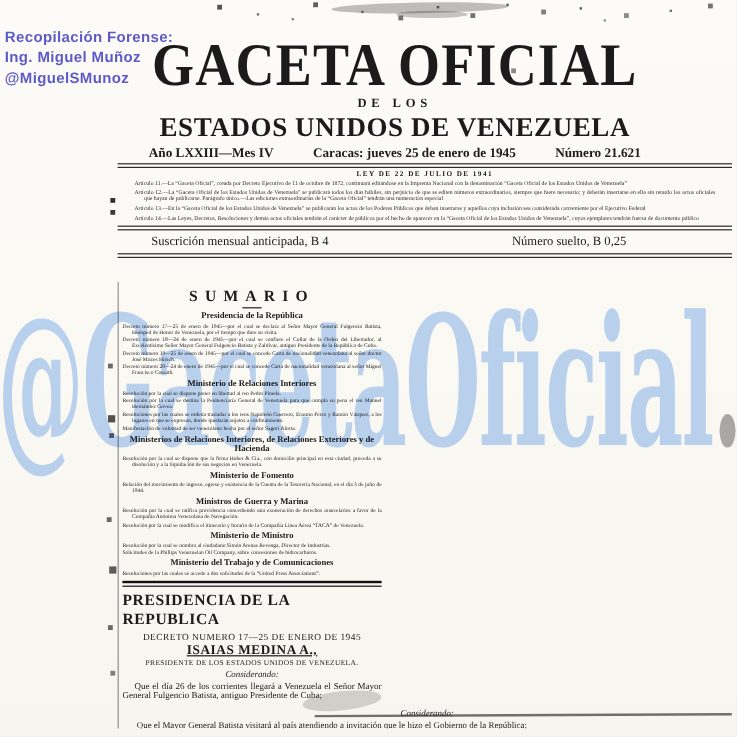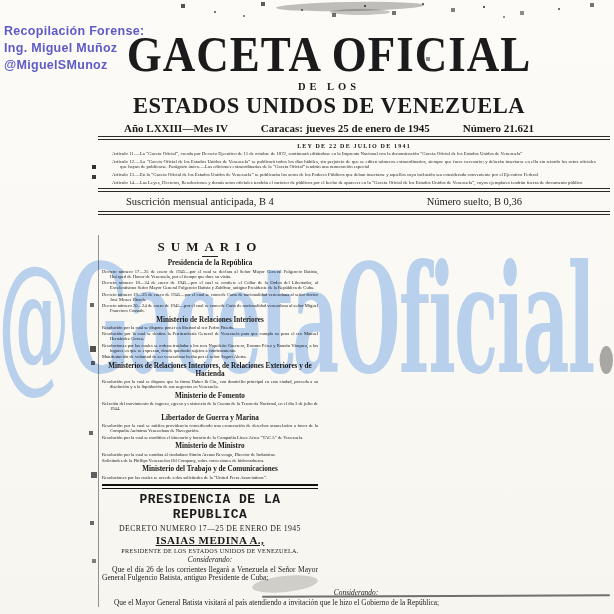--- a/index.html
+++ b/index.html
@@ -33,21 +33,21 @@
   .col-left{width:216px;padding:2px 5px 0 3px;}
   .col-divider{width:1px;background:#2f2f2f;margin:0 3px;}
   .col-right{flex:1;padding:2px 2px 0 5px;}
 
   .sumario-title{text-align:center;font-weight:700;font-size:13px;letter-spacing:6px;margin:2px 0 0;}
   .sumario-dash{width:16px;border-top:1.5px solid #222;margin:1px auto 2px;}
   .sec-heading{text-align:center;font-weight:700;font-size:7.2px;line-height:8px;margin:2.5px 6px 1.5px;}
   .sum-item{font-size:4.6px;line-height:5px;text-align:justify;color:#232323;
             padding-left:8px;text-indent:-8px;margin-bottom:1.4px;}
   .left-rule{border-top:2px solid #111;border-bottom:1px solid #111;height:2px;margin:4px 0 3px;}
-  .pres-heading{text-align:center;font-weight:700;font-size:13px;letter-spacing:.5px;margin:1px 0 2px;font-family:Liberation Mono, monospace;}
+  .pres-heading{text-align:left;font-weight:700;font-size:13px;letter-spacing:.5px;margin:1px 0 2px;}
   .decree-line{text-align:center;font-size:7.8px;letter-spacing:.4px;margin-bottom:1px;color:#222;}
   .pres-name{text-align:center;font-weight:700;font-size:11px;letter-spacing:.5px;text-decoration:underline;}
   .pres-title{text-align:center;font-size:6.2px;letter-spacing:.3px;margin:1px 0;}
   .consid-label{text-align:center;font-style:italic;font-size:7.4px;margin:1.5px 0;}
   .pres-para{font-size:7.5px;line-height:8.4px;text-align:justify;text-indent:10px;}
 
   .decree-label{text-align:center;font-style:italic;font-size:7.4px;margin:3px 0 2px;}
   .decree-para{font-size:7.4px;line-height:8.2px;text-align:justify;text-indent:10px;margin-bottom:1px;}
   .seal-row{display:flex;justify-content:space-between;align-items:flex-start;margin:3px 0 1px;}
   .seal-left{font-size:7.4px;font-weight:700;margin-left:14px;}
@@ -126,21 +126,21 @@
     <div>
         <div class="law-art">Artículo 11.—La “Gaceta Oficial”, creada por Decreto Ejecutivo de 11 de octubre de 1872, continuará editándose en la Imprenta Nacional con la denominación “Gaceta Oficial de los Estados Unidos de Venezuela”</div>
         <div class="law-art">Artículo 12.—La “Gaceta Oficial de los Estados Unidos de Venezuela” se publicará todos los días hábiles, sin perjuicio de que se editen números extraordinarios, siempre que fuere necesario; y deberán insertarse en ella sin retardo los actos oficiales que hayan de publicarse. Parágrafo único.—Las ediciones extraordinarias de la “Gaceta Oficial” tendrán una numeración especial</div>
         <div class="law-art">Artículo 13.—En la “Gaceta Oficial de los Estados Unidos de Venezuela” se publicarán los actos de los Poderes Públicos que deban insertarse y aquellos cuya inclusión sea considerada conveniente por el Ejecutivo Federal</div>
         <div class="law-art">Artículo 14.—Las Leyes, Decretos, Resoluciones y demás actos oficiales tendrán el carácter de públicos por el hecho de aparecer en la “Gaceta Oficial de los Estados Unidos de Venezuela”, cuyos ejemplares tendrán fuerza de documento público</div>
       </div>
 
     <div class="rule-double"></div>
     <div class="sub-row">
       <span>Suscrición mensual anticipada, B 4</span>
-      <span>Número suelto, B 0,36</span>
+      <span>Número suelto, B 0,25</span>
     </div>
     <div class="rule-double"></div>
 
     <div class="cols">
 
       <div class="col-left">
         <div class="sumario-title">SUMARIO</div>
         <div class="sumario-dash"></div>
         <div>
             <div class="sec-heading">Presidencia de la República</div>
@@ -150,21 +150,21 @@
             <div class="sum-item">Decreto número 20—24 de enero de 1945—por el cual se concede Carta de nacionalidad venezolana al señor Miguel Francisco Cossath.</div>
             <div class="sec-heading">Ministerio de Relaciones Interiores</div>
             <div class="sum-item">Resolución por la cual se dispone poner en libertad al reo Pedro Pineda.</div>
             <div class="sum-item">Resolución por la cual se destina la Penitenciaría General de Venezuela para que cumpla su pena el reo Manuel Hernández Govea.</div>
             <div class="sum-item">Resoluciones por las cuales se ordena trasladar a los reos Napoleón Guerrero, Erasmo Pérez y Ramón Vásquez, a los lugares en que se expresan, donde quedarán sujetos a confinamiento.</div>
             <div class="sum-item">Manifestación de voluntad de ser venezolano hecha por el señor Sagori Alorta.</div>
             <div class="sec-heading">Ministerios de Relaciones Interiores, de Relaciones Exteriores y de Hacienda</div>
             <div class="sum-item">Resolución por la cual se dispone que la firma Huber &amp; Cía., con domicilio principal en esta ciudad, proceda a su disolución y a la liquidación de sus negocios en Venezuela.</div>
             <div class="sec-heading">Ministerio de Fomento</div>
             <div class="sum-item">Relación del movimiento de ingreso, egreso y existencia de la Cuenta de la Tesorería Nacional, en el día 3 de julio de 1944.</div>
-            <div class="sec-heading">Libertador de Guerra y Marina</div>
+            <div class="sec-heading">Ministros de Guerra y Marina</div>
             <div class="sum-item">Resolución por la cual se ratifica providencia concediendo una exoneración de derechos arancelarios a favor de la Compañía Anónima Venezolana de Navegación.</div>
             <div class="sum-item">Resolución por la cual se modifica el itinerario y horario de la Compañía Línea Aérea “TACA” de Venezuela.</div>
             <div class="sec-heading">Ministerio de Ministro</div>
             <div class="sum-item">Resolución por la cual se nombra al ciudadano Simón Arenas Revenga, Director de Industrias.</div>
             <div class="sum-item">Solicitudes de la Phillips Venezuelan Oil Company, sobre concesiones de hidrocarburos.</div>
             <div class="sec-heading">Ministerio del Trabajo y de Comunicaciones</div>
             <div class="sum-item">Resoluciones por las cuales se accede a dos solicitudes de la “United Press Associations”.</div>
           </div>
 
         <div class="left-rule"></div>

